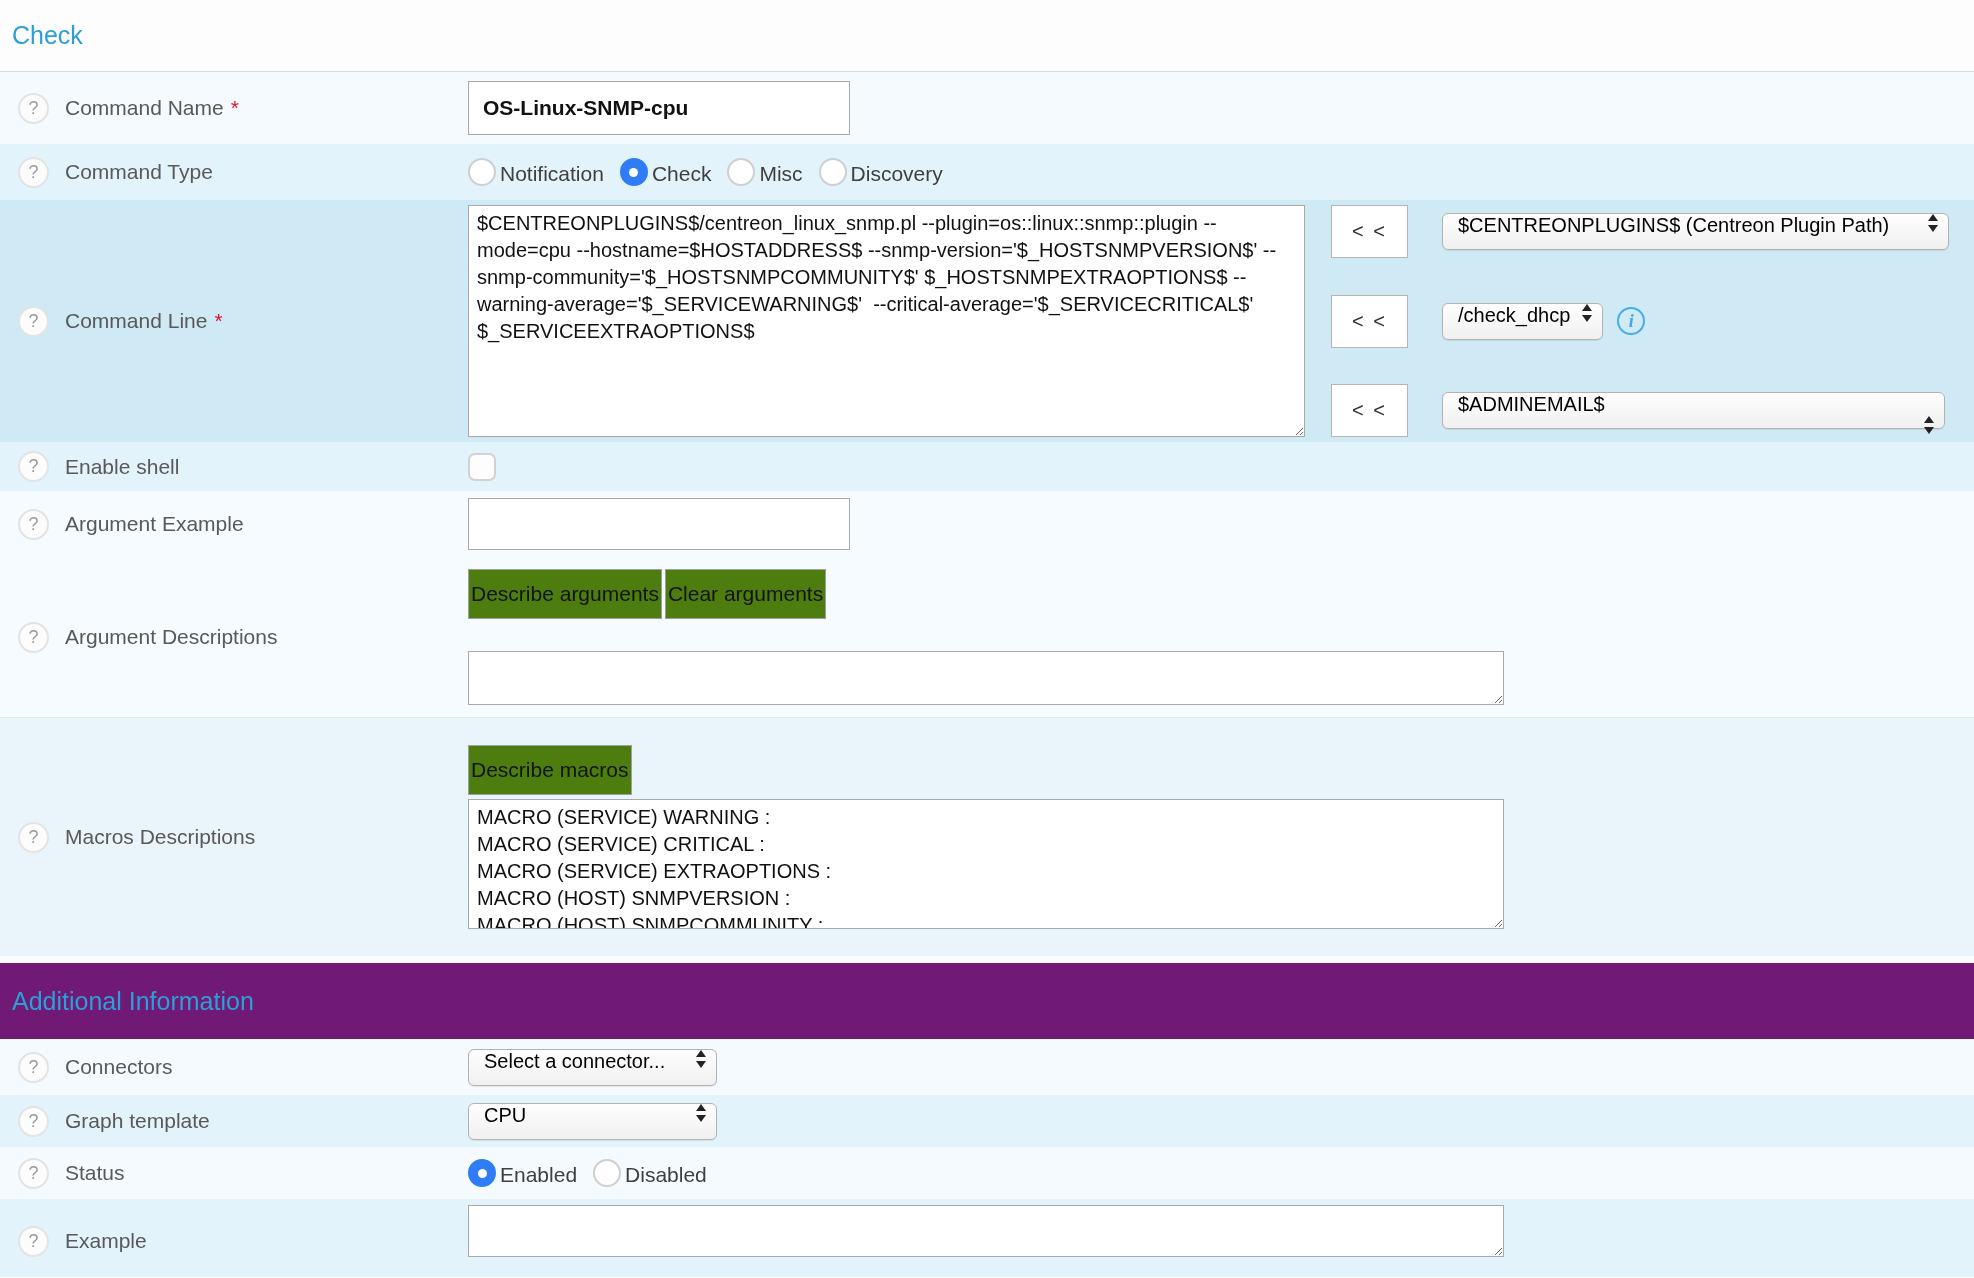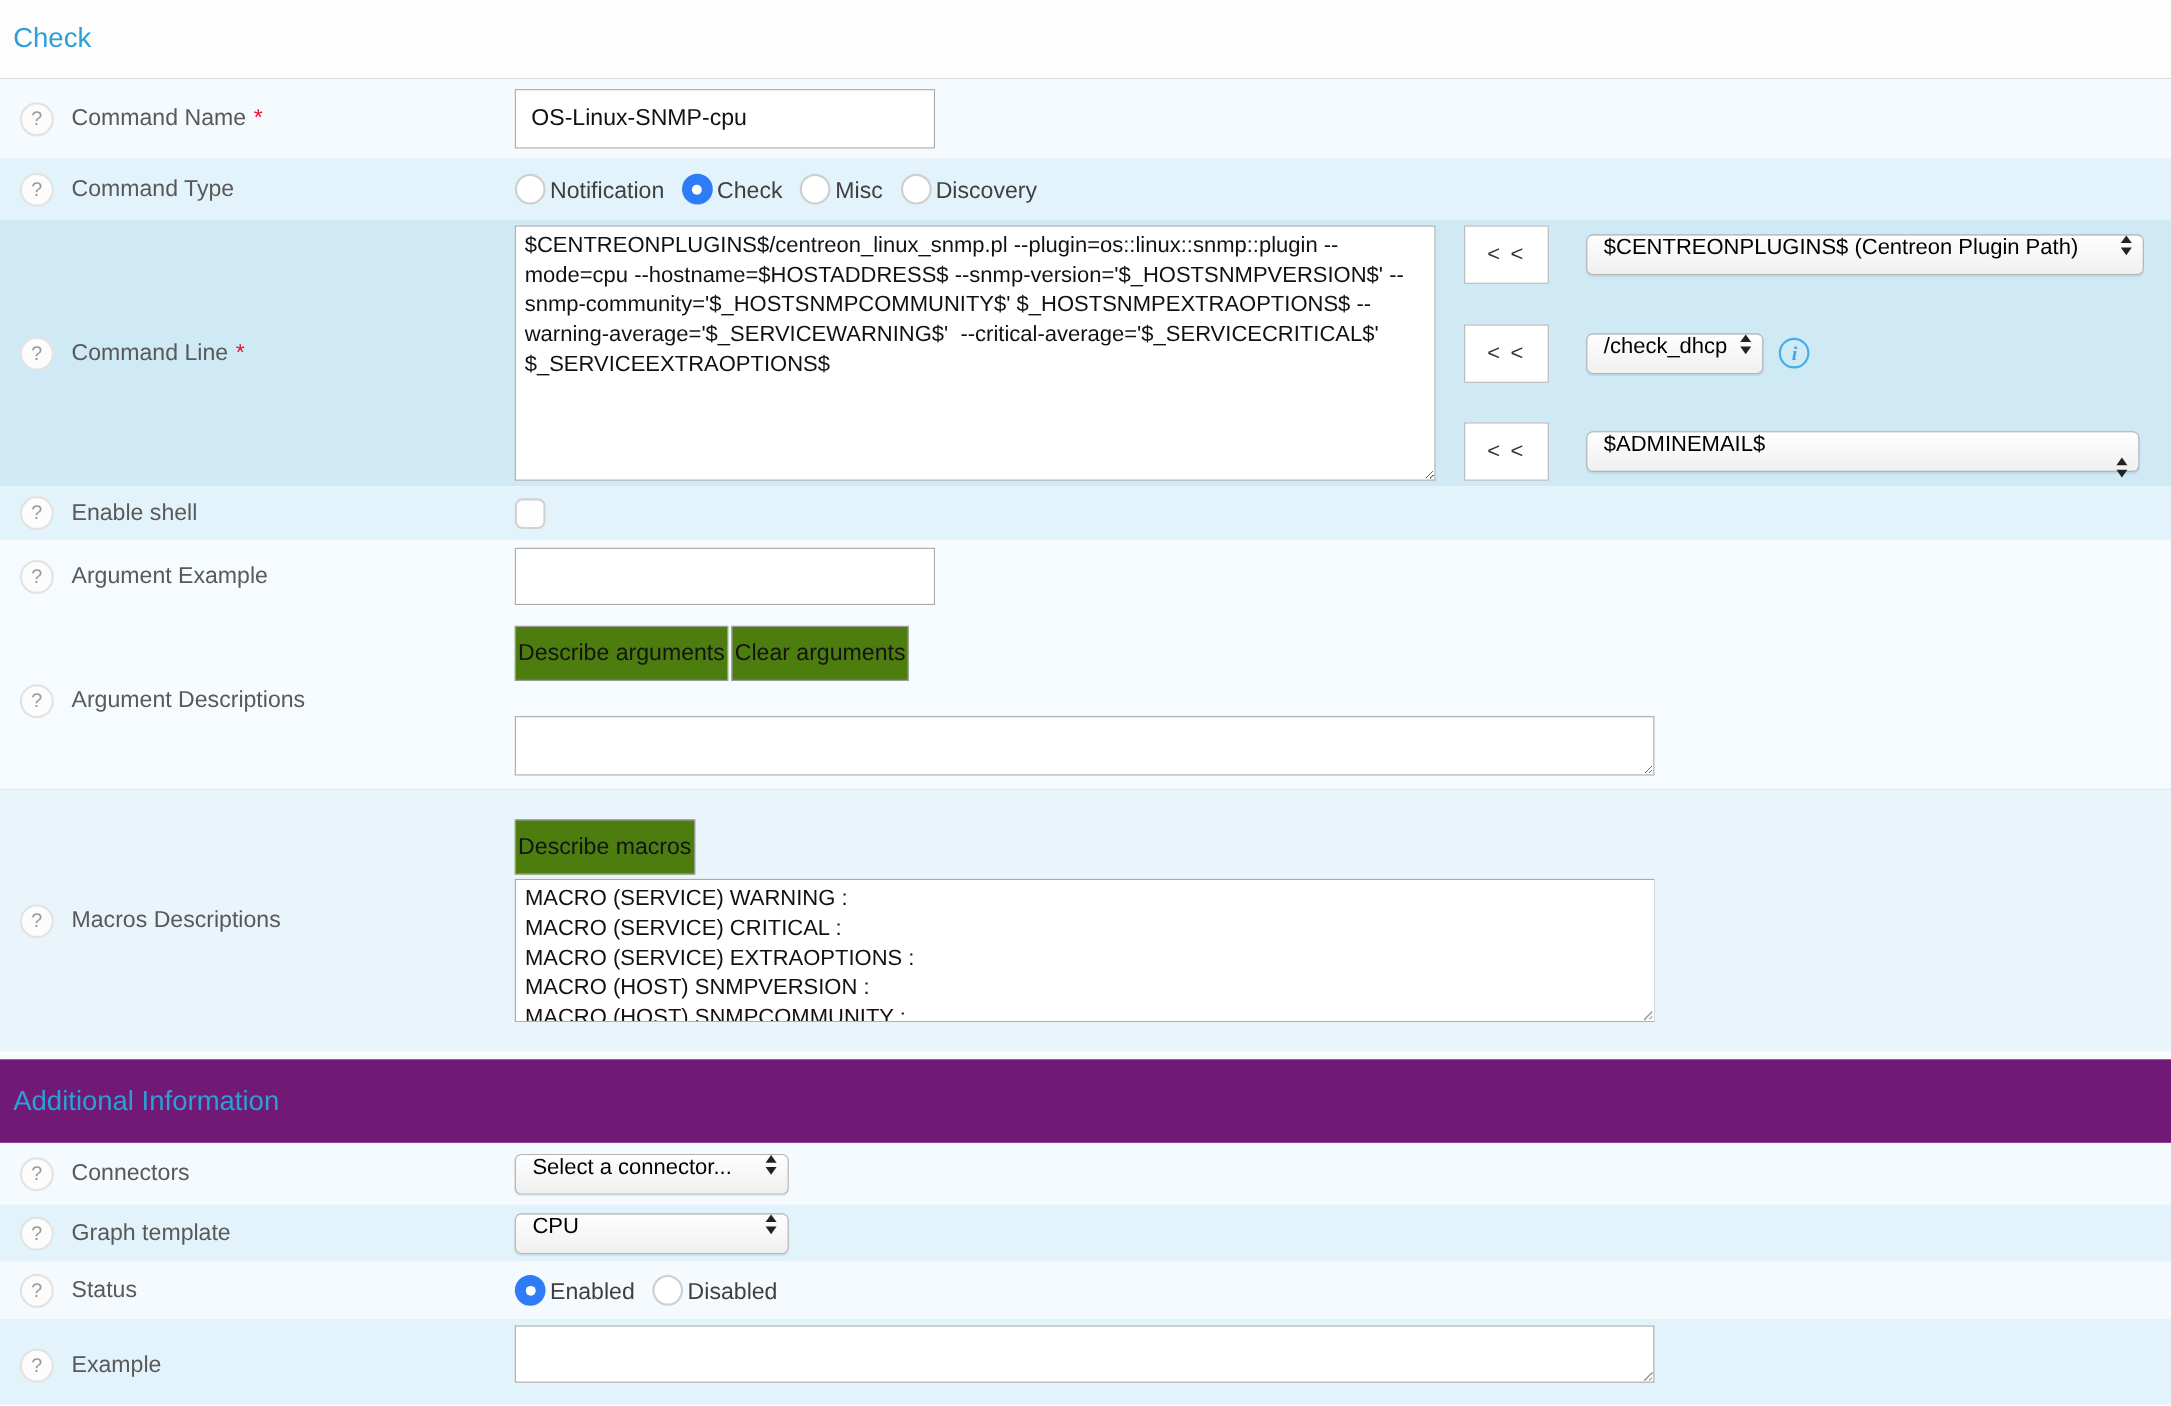--- a/index.html
+++ b/index.html
@@ -31,21 +31,21 @@
   .r-argex    { height:66px;  background:#f5fbfe; }
   .r-argdesc  { height:160px; background:#f5fbfe; }
   .r-macros   { height:239px; background:#eaf5fb; border-top:1px solid #dfe9ee; }
   .r-connect  { height:56px;  background:#f4fafd; }
   .r-graph    { height:52px;  background:#e3f3fb; }
   .r-status   { height:52px;  background:#f4fafd; }
   .r-comment  { height:78px;  background:#e3f3fb; align-items:flex-start; padding-top:6px; }
 
   
   .text-input { height:54px; width:382px; border:1px solid #a9a9a9; background:#fff;
-                font-family:inherit; font-size:21px; padding:0 14px; color:#111; }
+                font-family:inherit; font-size:21px; padding:0 14px; color:#111;font-weight:bold; }
   .text-input.short { height:52px; }
   textarea { border:1px solid #a9a9a9; background:#fff; font-family:inherit; font-size:20px;
              line-height:27px; color:#111; padding:4px 8px; resize:both; }
   .ta-cmdline { width:837px; height:232px; }
   .ta-wide { width:1036px; height:54px; }
   .ta-macros { width:1036px; height:130px; }
   .ta-comment { width:1036px; height:52px; }
 
   
   .radio-group { display:flex; align-items:center; }

